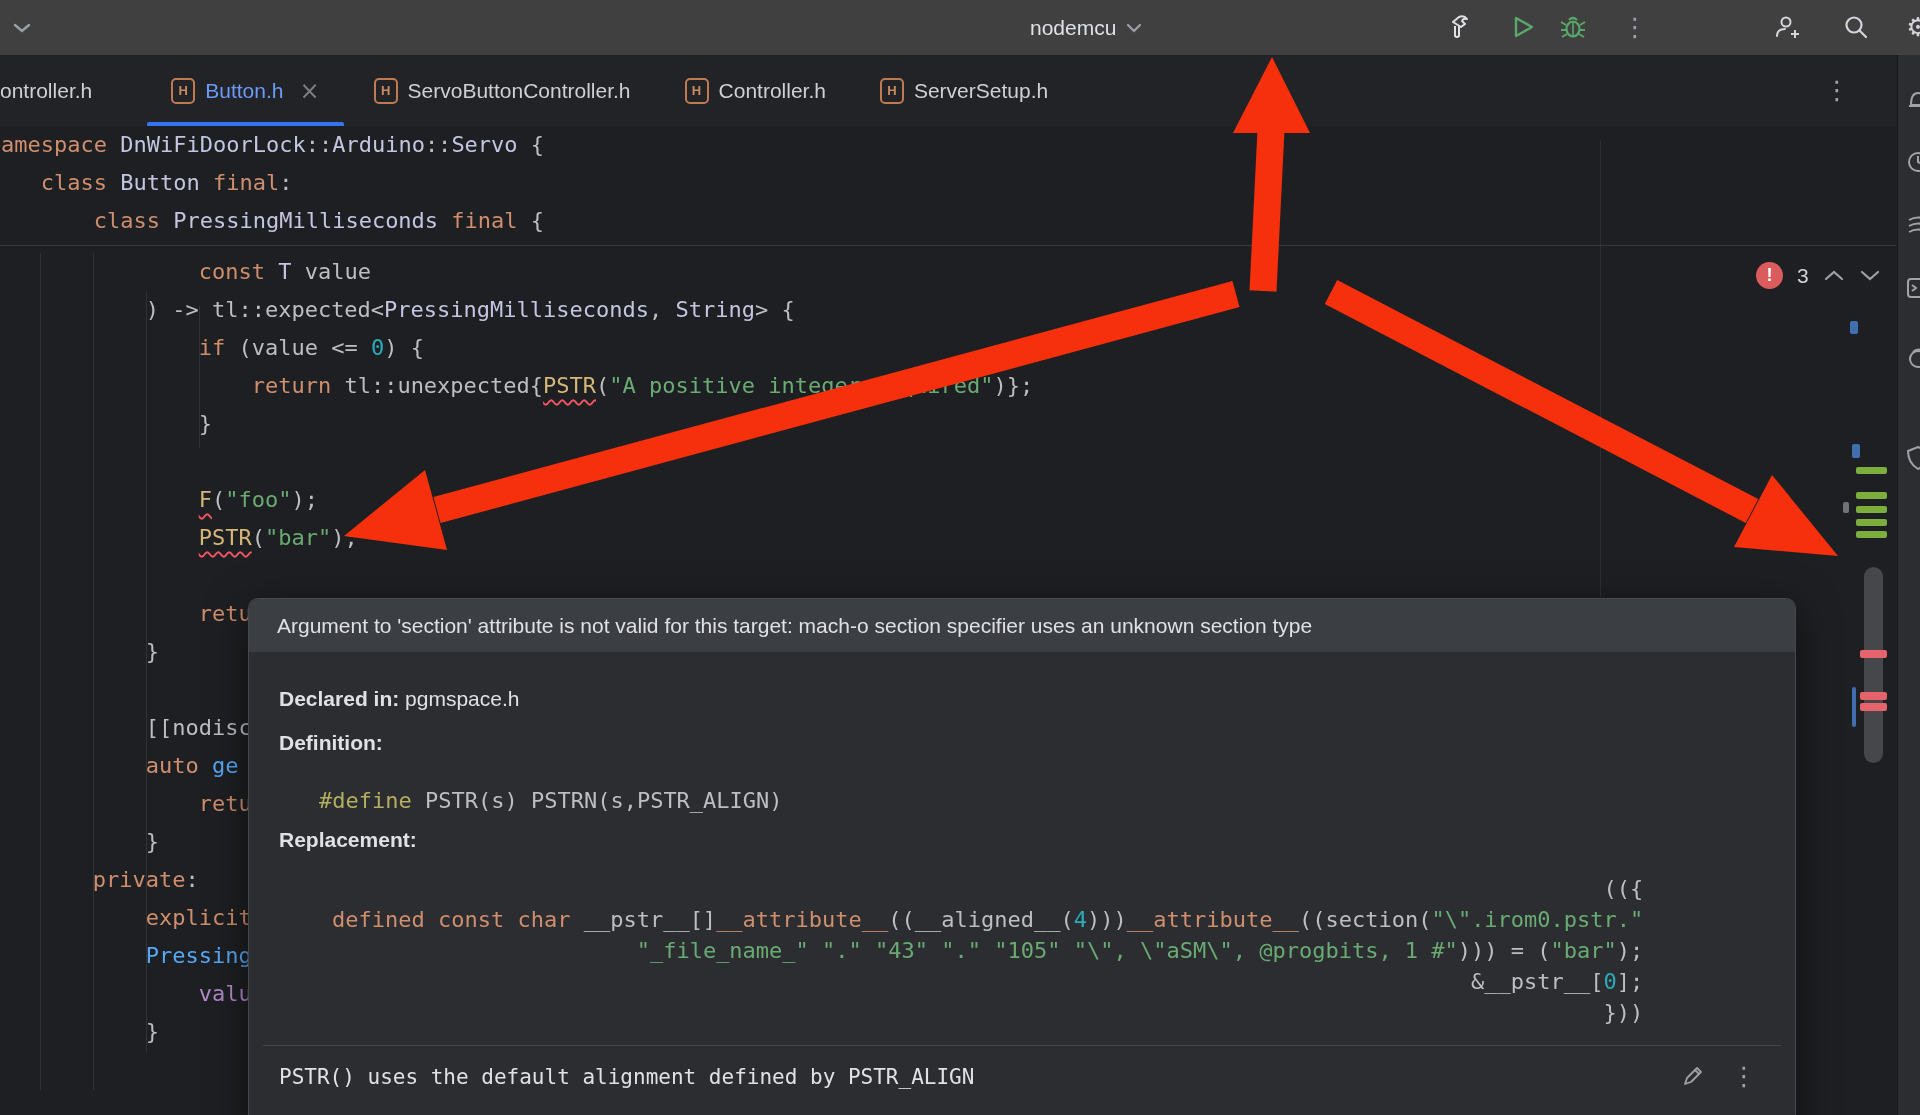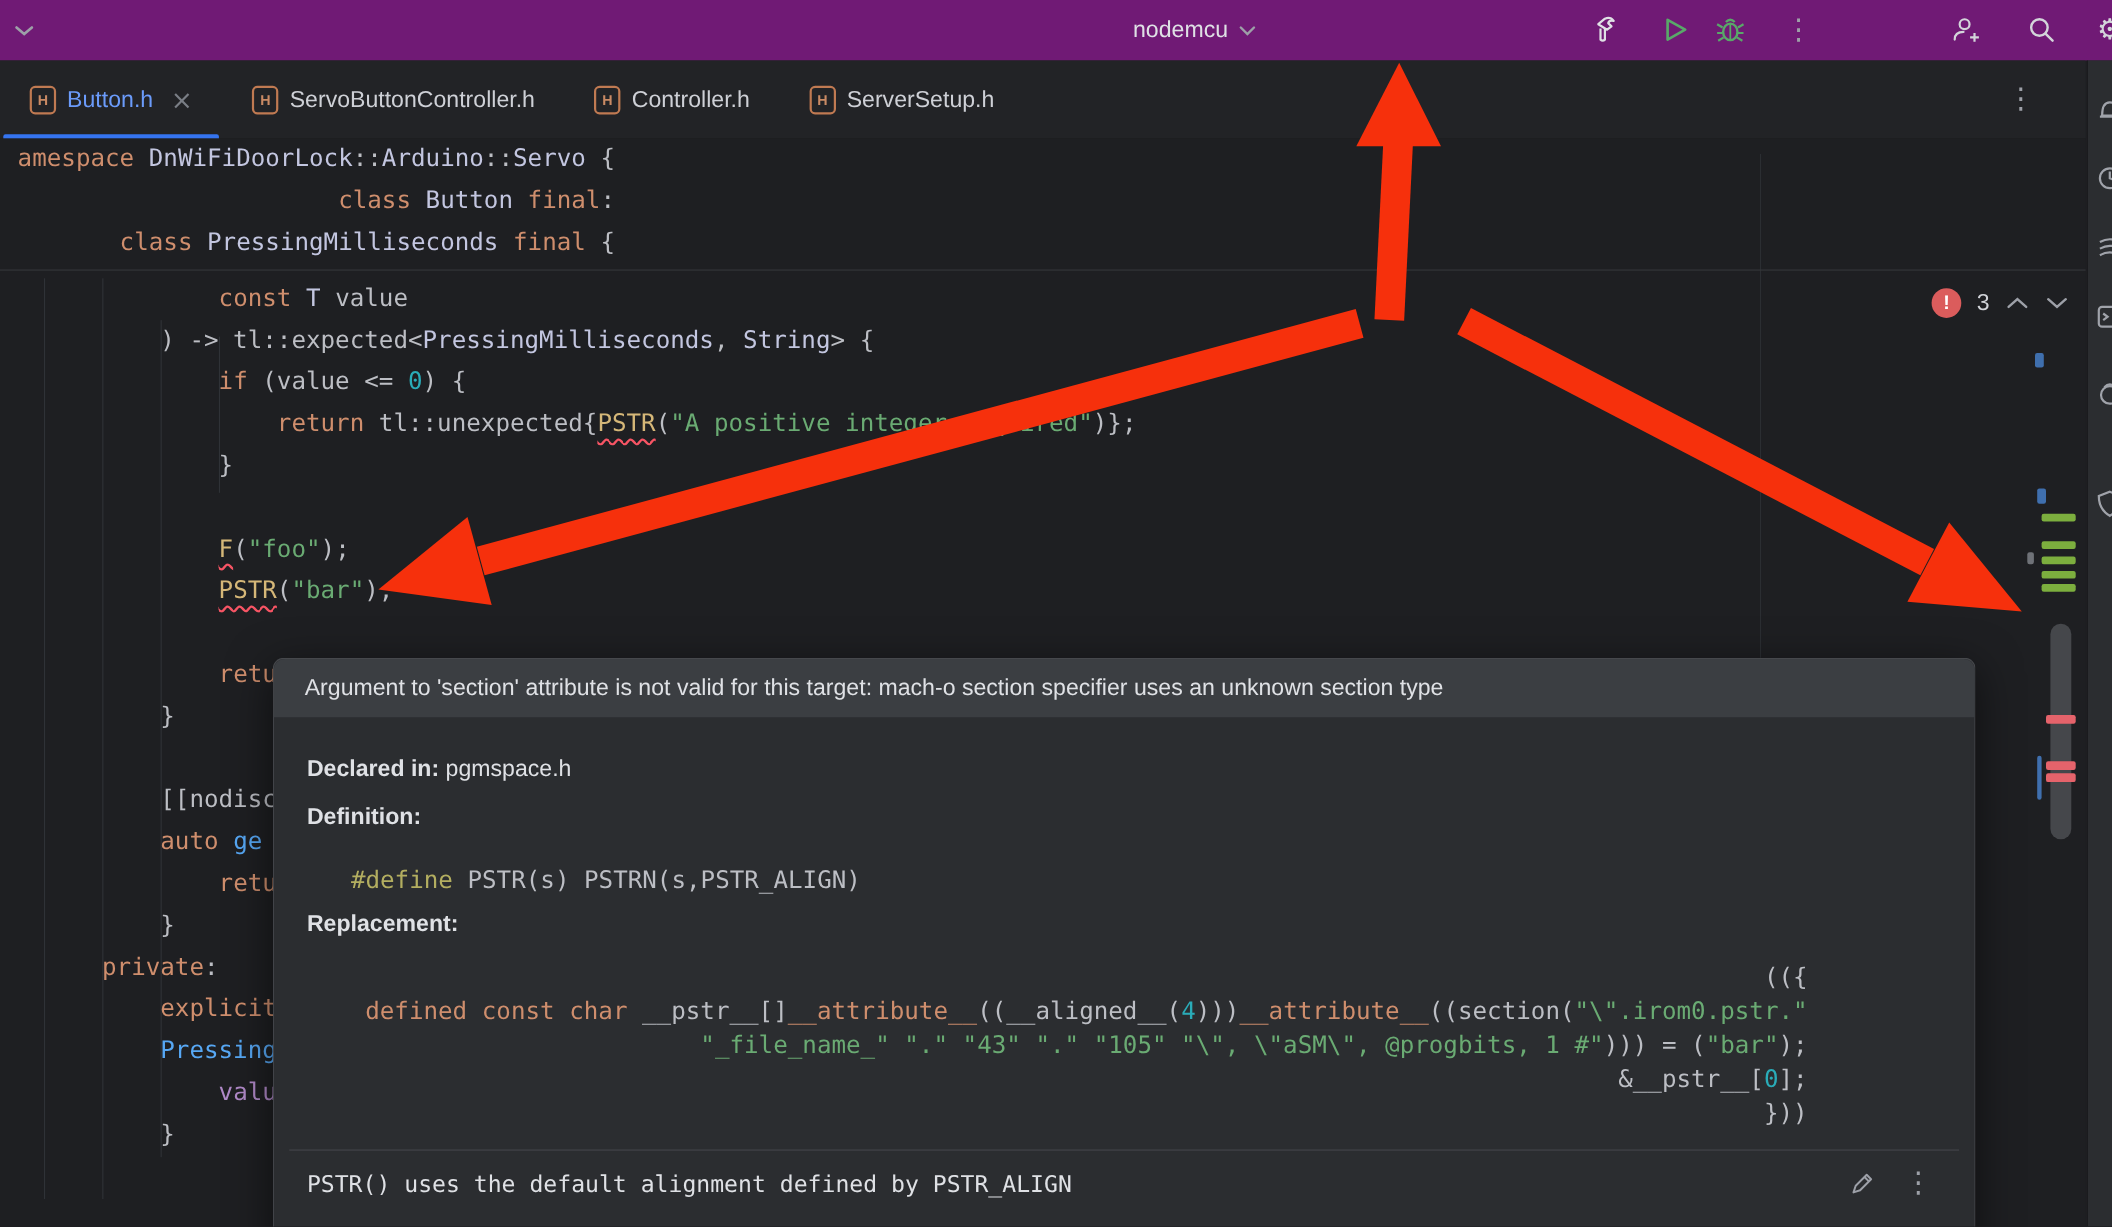--- a/index.html
+++ b/index.html
@@ -1,19 +1,19 @@
 <!DOCTYPE html>
 <html><head>
 <meta charset="utf-8">
 <style>
   html,body{margin:0;padding:0;}
   body{width:1920px;height:1115px;overflow:hidden;background:#1e1f22;
        font-family:"Liberation Sans",sans-serif;position:relative;}
   
-  .toolbar{position:absolute;left:0;top:0;width:1920px;height:55px;background:#701a75;}
+  .toolbar{position:absolute;left:0;top:0;width:1920px;height:55px;background:#404040;}
   .toolbar .left-chevron{position:absolute;left:8px;top:14px;}
   .tb-item{position:absolute;top:0;height:55px;display:flex;align-items:center;gap:10px;
            color:#dfe1e5;font-size:21px;}
   .icon-btn{display:flex;align-items:center;justify-content:center;width:40px;height:40px;border-radius:6px;}
   .kebab{color:#9da0a8;font-size:26px;line-height:1;font-family:"DejaVu Sans",sans-serif;}
   
   .tabbar{position:absolute;left:0;top:55px;width:1896px;height:71px;background:#222326;
           border-bottom:1px solid #17181b;display:flex;align-items:stretch;}
   .tab{position:relative;display:flex;align-items:center;gap:10px;padding:0 27px;
        font-size:21px;color:#ced0d6;white-space:nowrap;}
@@ -21,21 +21,21 @@
   .tab.active{color:#6b9bfa;}
   .tab .underline{position:absolute;left:3px;right:3px;bottom:0;height:4px;background:#3574f0;border-radius:2px 2px 0 0;}
   .hicon{width:20px;height:22px;border:2px solid #c07a52;border-radius:5px;color:#c98a64;
          font-size:13px;font-weight:bold;display:flex;align-items:center;justify-content:center;flex:0 0 auto;}
   .tab .close{color:#7a7e85;font-size:24px;margin-left:6px;font-family:"DejaVu Sans",sans-serif;}
   .tab-kebab{position:absolute;right:46px;top:22px;}
   
   .editor{position:absolute;left:0;top:126px;width:1896px;height:989px;background:#1e1f22;}
   .cl{height:38px;line-height:38px;white-space:pre;font-family:"DejaVu Sans Mono",monospace;
       font-size:22px;color:#bcbec4;}
-  .sticky{position:absolute;left:16px;top:0;text-align:right;}
+  .sticky{position:absolute;left:1px;top:0;}
   .codebody{position:absolute;left:0;top:127px;}
   .sticky-sep{position:absolute;left:0;top:119px;width:1896px;height:1px;background:#35373b;}
   .kw{color:#cf8e6d;} .cls{color:#c3c6e0;} .fn{color:#57a8f5;}
   .str{color:#6aab73;} .num{color:#2aacb8;} .dir{color:#b3ae60;margin-left:40px;} .fld{color:#b18ac9;}
   .err{color:#d5b778;text-decoration-line:underline;text-decoration-style:wavy;
        text-decoration-color:#f75464;text-decoration-thickness:2px;text-underline-offset:6px;}
   .guide{position:absolute;width:1px;background:#2f3237;}
   .margin-guide{position:absolute;width:1px;background:#2b2e32;}
   
   .inspect{position:absolute;left:1756px;top:136px;display:flex;align-items:center;gap:14px;}
@@ -126,20 +126,23 @@
       <circle cx="11" cy="11" r="7.5" fill="none" stroke="#d3d5da" stroke-width="2.2"></circle>
       <line x1="16.5" y1="16.5" x2="23" y2="23" stroke="#d3d5da" stroke-width="2.2" stroke-linecap="round"></line>
     </svg>
   </span>
   <span class="icon-btn" style="position:absolute;left:1898px;top:7px">
     <span style="color:#d3d5da;font-size:26px;font-family:'DejaVu Sans',sans-serif">⚙</span>
   </span>
 </div>
 
 <div class="tabbar">
+  <div class="tab cut">
+    <span>ontroller.h</span>
+  </div>
   <div class="tab active">
     <span class="hicon">H</span>
     <span>Button.h</span>
     <span class="close">×</span>
     <span class="underline"></span>
   </div>
   <div class="tab">
     <span class="hicon">H</span>
     <span>ServoButtonController.h</span>
   </div>

